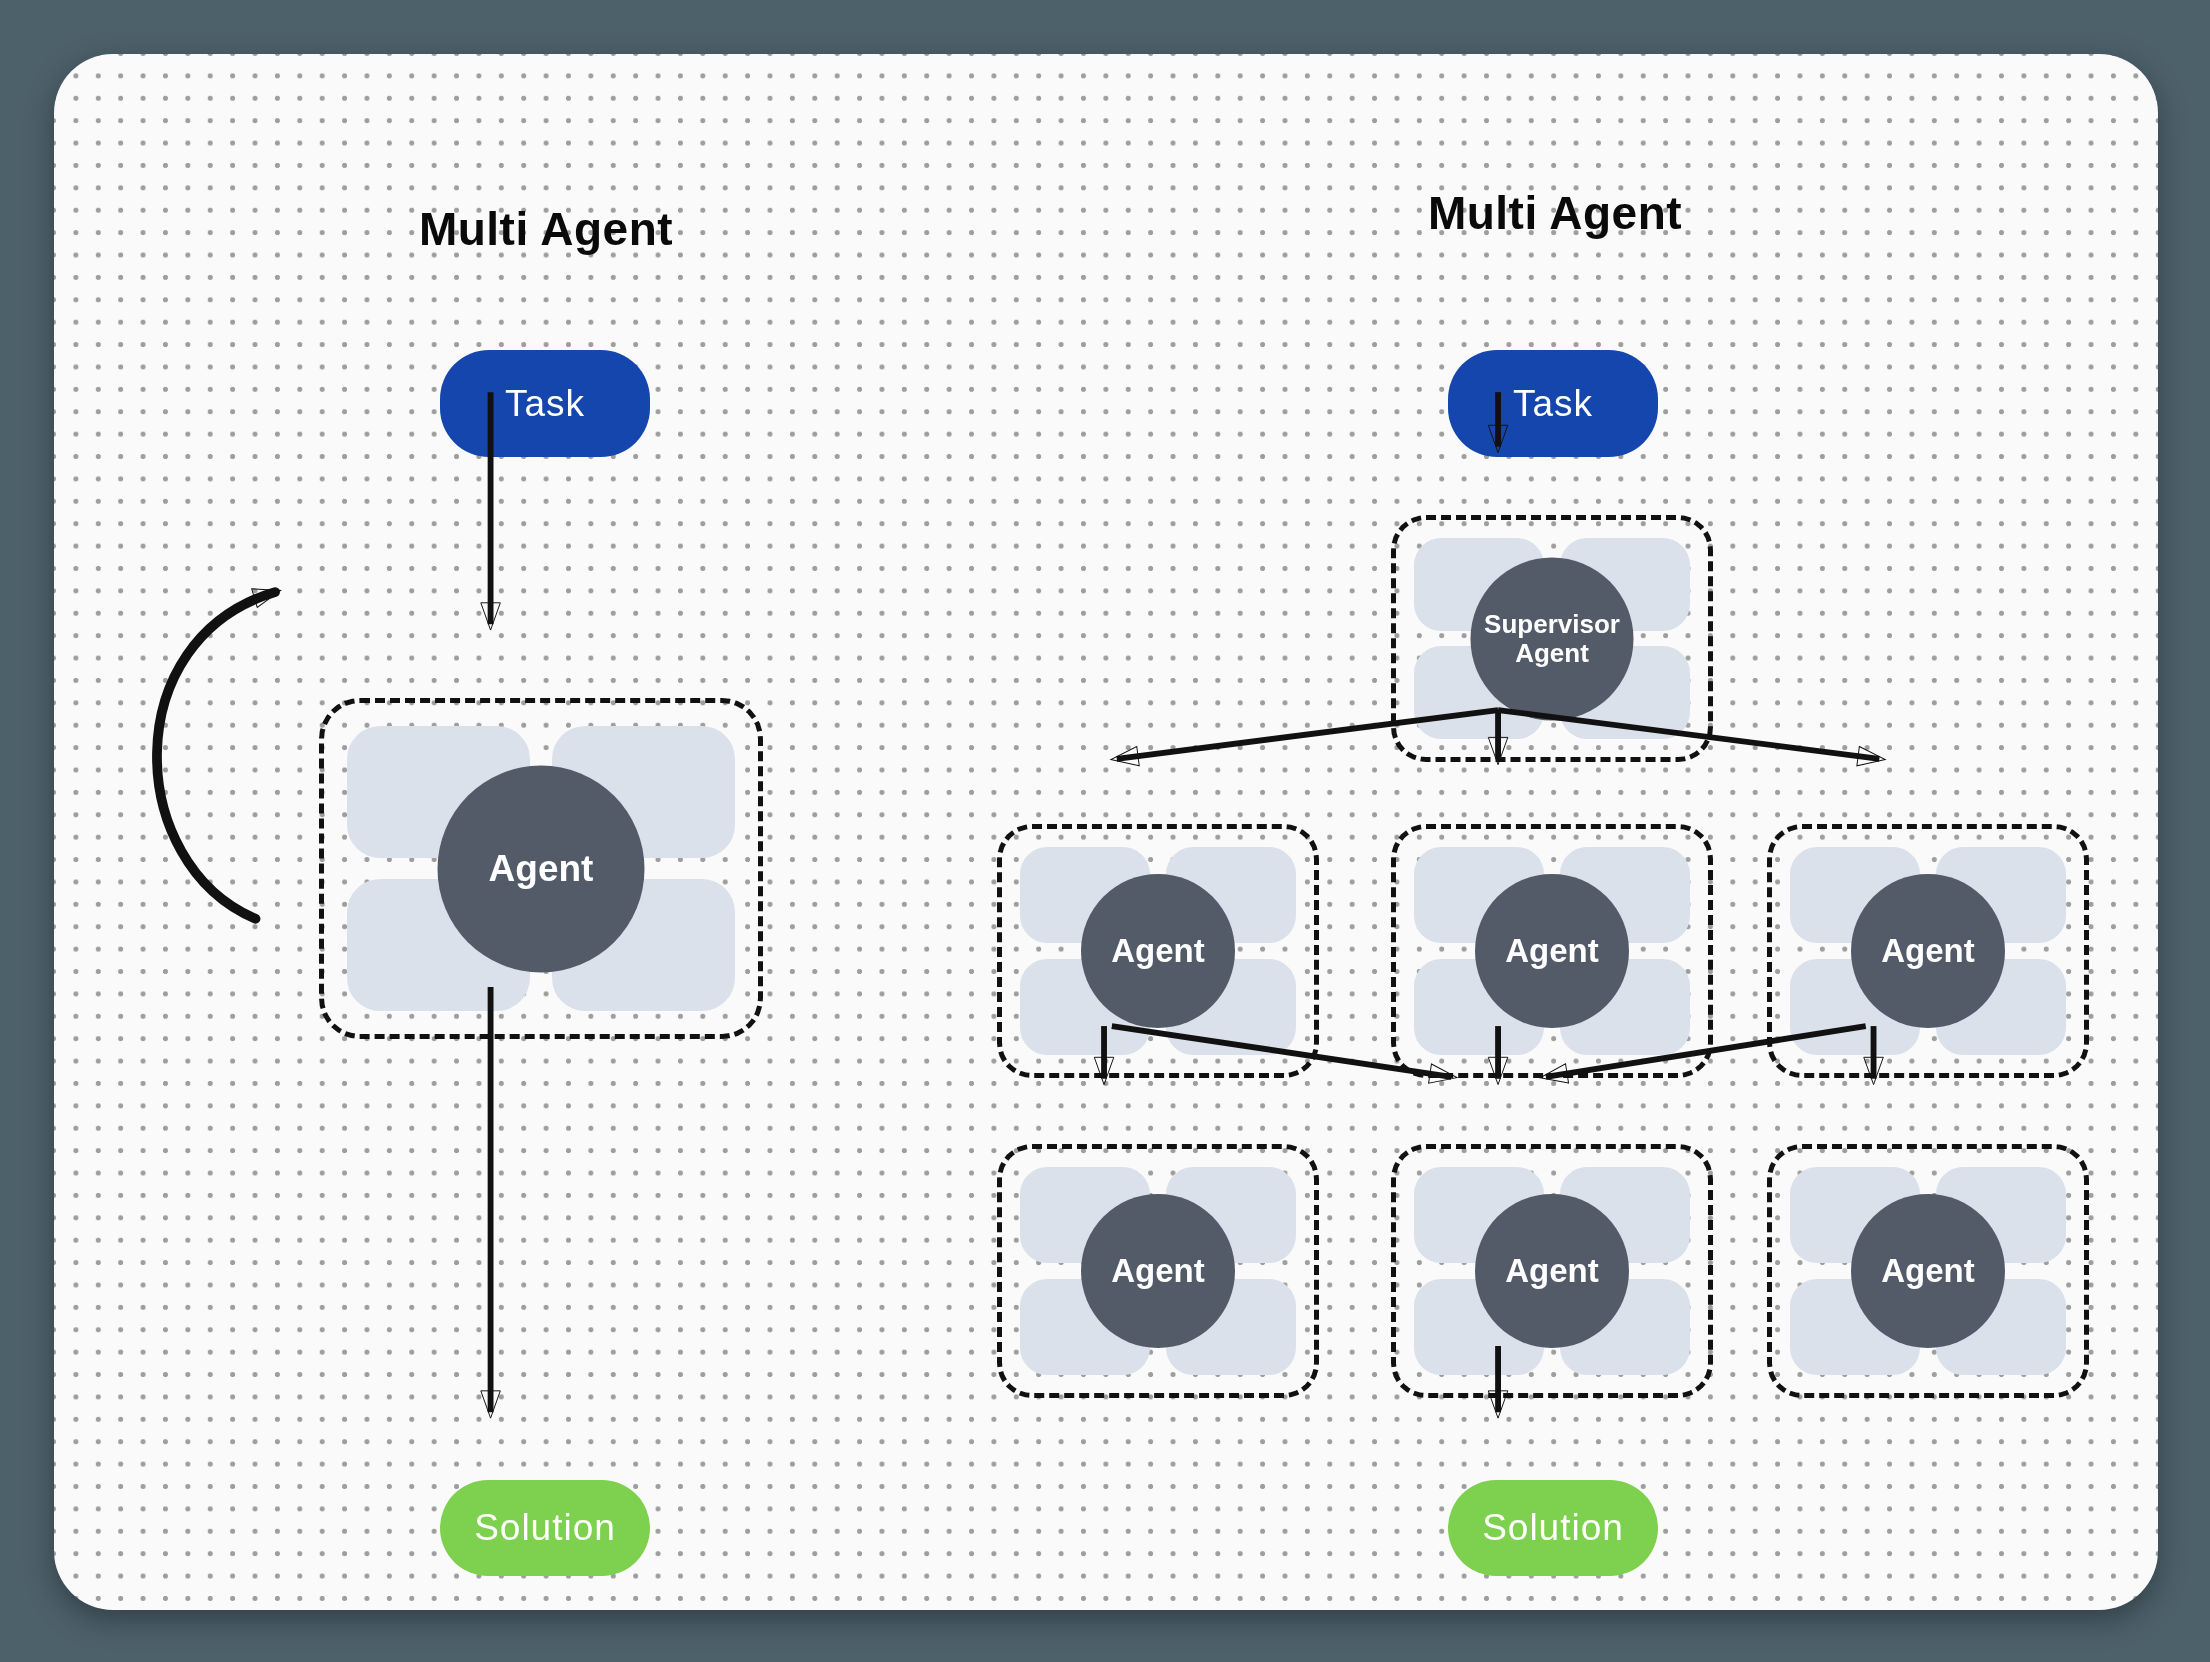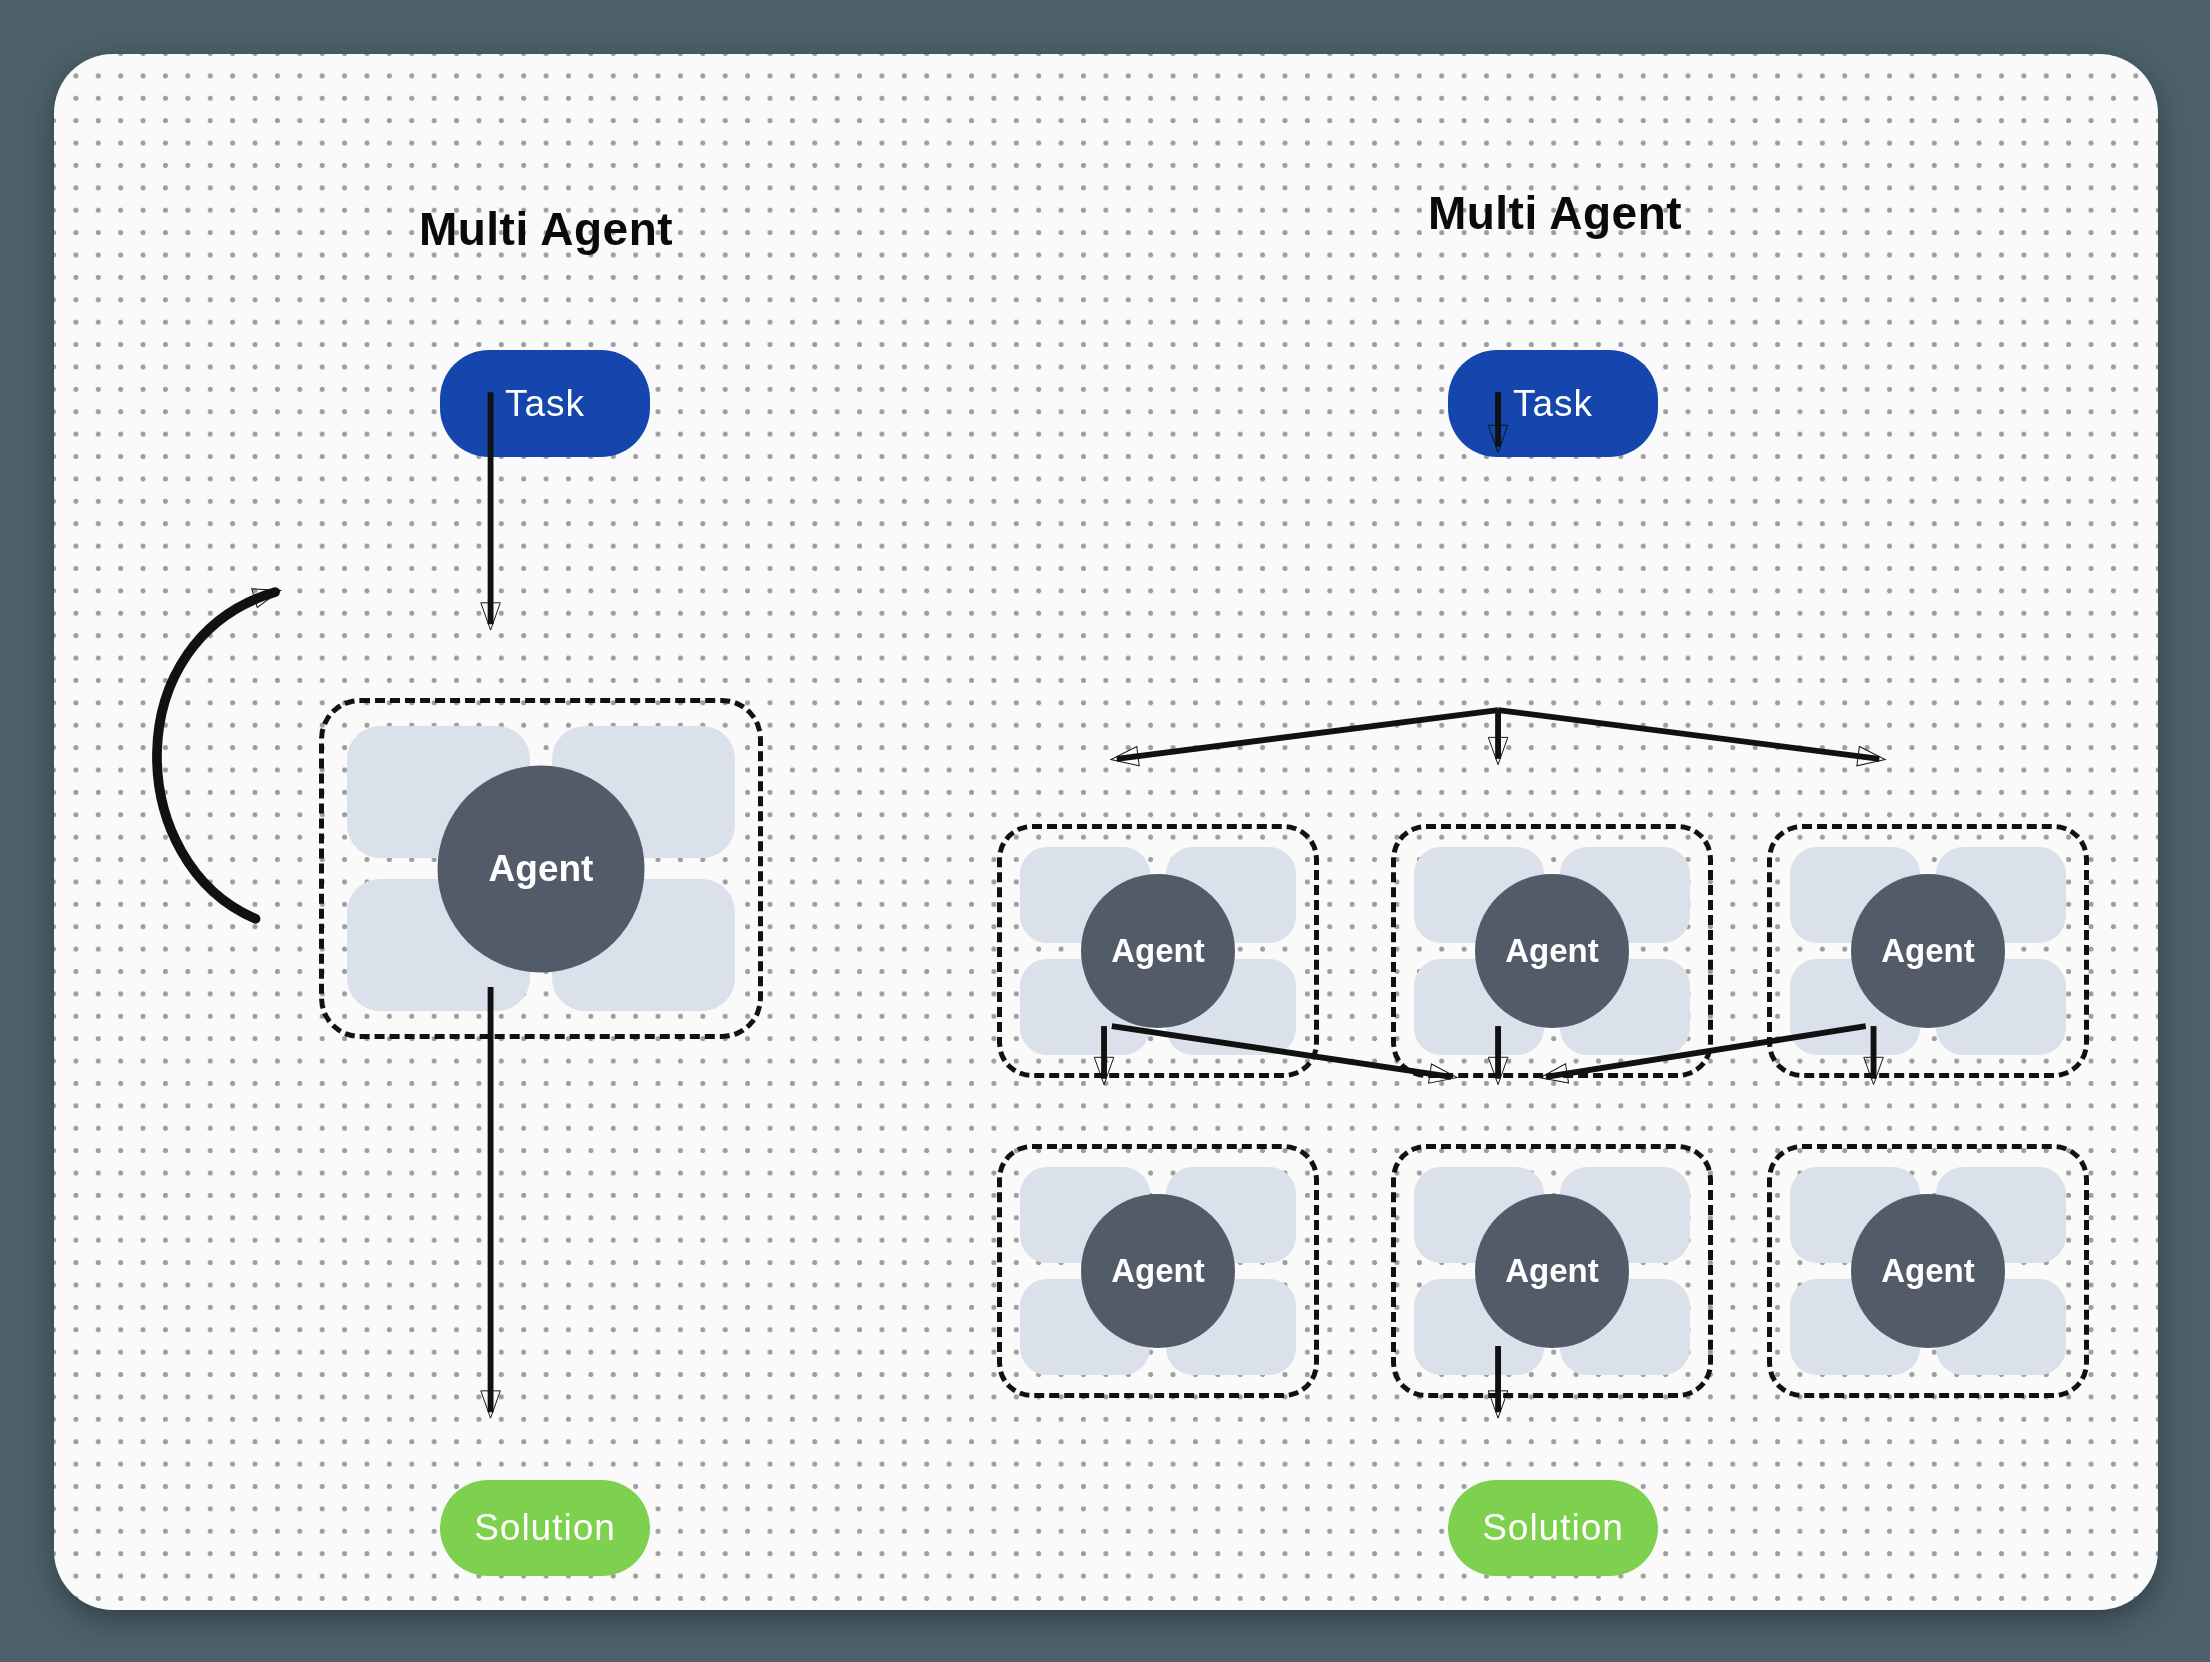--- a/index.html
+++ b/index.html
@@ -98,20 +98,29 @@
     </div>
 
     <div class="pill pill-solution solution-left">
       <span>Solution</span>
     </div>
 
     <div class="pill pill-task task-right">
       <span>Task</span>
     </div>
 
+    <div class="agent-box box-small box-supervisor">
+      <div class="tool"></div>
+      <div class="tool"></div>
+      <div class="tool"></div>
+      <div class="tool"></div>
+      <div class="agent-circle circle-supervisor">
+        <span class="lbl">Supervisor Agent</span>
+      </div>
+    </div>
 
     <div class="agent-box box-small box-m1">
       <div class="tool"></div>
       <div class="tool"></div>
       <div class="tool"></div>
       <div class="tool"></div>
       <div class="agent-circle circle-small">
         <span class="lbl">Agent</span>
       </div>
     </div>

